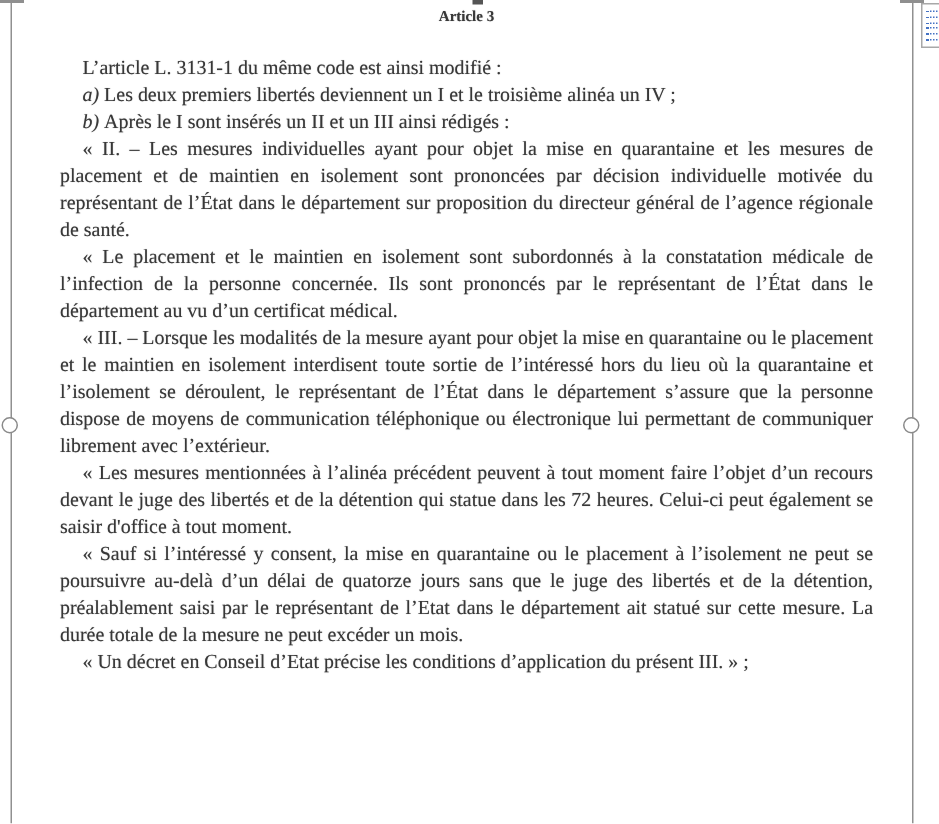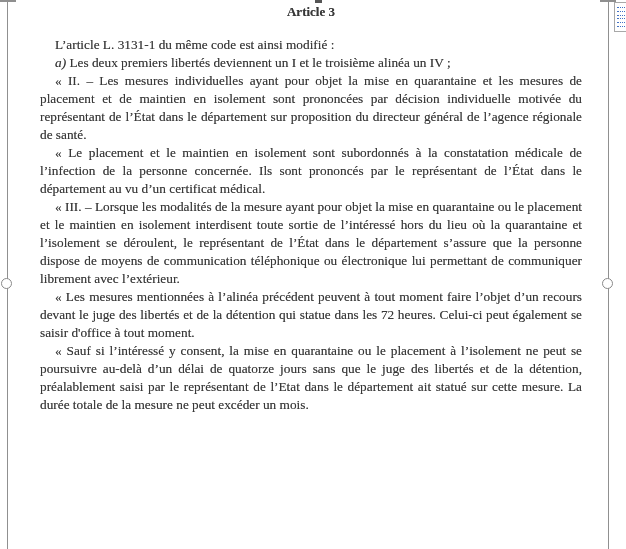--- a/index.html
+++ b/index.html
@@ -8,21 +8,21 @@
     background:#ffffff;
     font-family:"Liberation Serif", serif;
   }
   
   .page-text{
     position:absolute;left:40px;top:3px;width:542px;
     color:#383838;font-size:13.3px;line-height:18px;text-align:justify;
     text-shadow:0 0 0.6px rgba(56,56,56,0.55);
   }
   .heading{
-    text-align:center;font-weight:bold;font-size:13px;
+    text-align:center;font-weight:bold;font-size:10px;
     margin:0 0 15px 0;text-indent:0;
   }
   .page-text p{margin:0;text-indent:15px;}
   .lead{font-style:italic;}
   .mb12{margin-bottom:12px}.mb11{margin-bottom:11px}.mb15{margin-bottom:15px}
   .mb13{margin-bottom:13px}.mb26{margin-bottom:26px}.mb4{margin-bottom:4px}
   .mb2{margin-bottom:2px}.mb0{margin-bottom:0}
   
   .sel-line-v{position:absolute;top:0;bottom:0;width:1px;background:#909090;}
   .sel-line-left{left:7px;}
@@ -66,24 +66,26 @@
   <div class="dotline"></div>
 </div>
 
 <div class="page-text">
   <div class="heading">Article 3</div>
 
   <p class="mb12"><span class="lead"></span><span>L’article L. 3131-1 du même code est ainsi modifié :</span></p>
 
   <p class="mb11"><span class="lead">a) </span><span>Les deux premiers libertés deviennent un I et le troisième alinéa un IV ;</span></p>
 
+  <p class="mb15"><span class="lead">b) </span><span>Après le I sont insérés un II et un III ainsi rédigés :</span></p>
 
   <p class="mb13"><span class="lead"></span><span>« II. – Les mesures individuelles ayant pour objet la mise en quarantaine et les mesures de placement et de maintien en isolement sont prononcées par décision individuelle motivée du représentant de l’État dans le département sur proposition du directeur général de l’agence régionale de santé.</span></p>
 
   <p class="mb26"><span class="lead"></span><span>« Le placement et le maintien en isolement sont subordonnés à la constatation médicale de l’infection de la personne concernée. Ils sont prononcés par le représentant de l’État dans le département au vu d’un certificat médical.</span></p>
 
   <p class="mb4"><span class="lead"></span><span>« III. – Lorsque les modalités de la mesure ayant pour objet la mise en quarantaine ou le placement et le maintien en isolement interdisent toute sortie de l’intéressé hors du lieu où la quarantaine et l’isolement se déroulent, le représentant de l’État dans le département s’assure que la personne dispose de moyens de communication téléphonique ou électronique lui permettant de communiquer librement avec l’extérieur.</span></p>
 
   <p class="mb12"><span class="lead"></span><span>« Les mesures mentionnées à l’alinéa précédent peuvent à tout moment faire l’objet d’un recours devant le juge des libertés et de la détention qui statue dans les 72 heures. Celui-ci peut également se saisir d'office à tout moment.</span></p>
 
   <p class="mb2"><span class="lead"></span><span>« Sauf si l’intéressé y consent, la mise en quarantaine ou le placement à l’isolement ne peut se poursuivre au-delà d’un délai de quatorze jours sans que le juge des libertés et de la détention, préalablement saisi par le représentant de l’Etat dans le département ait statué sur cette mesure. La durée totale de la mesure ne peut excéder un mois.</span></p>
 
+  <p class="mb0"><span class="lead"></span><span>« Un décret en Conseil d’Etat précise les conditions d’application du présent III. » ;</span></p>
 </div>
 
 </body></html>

